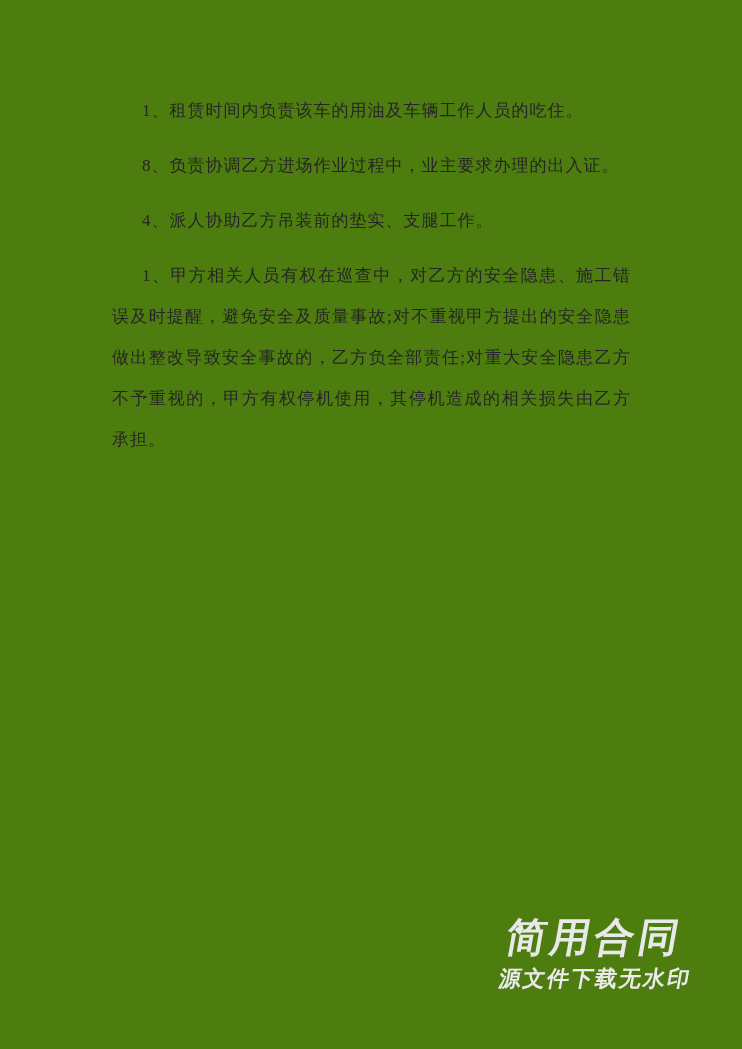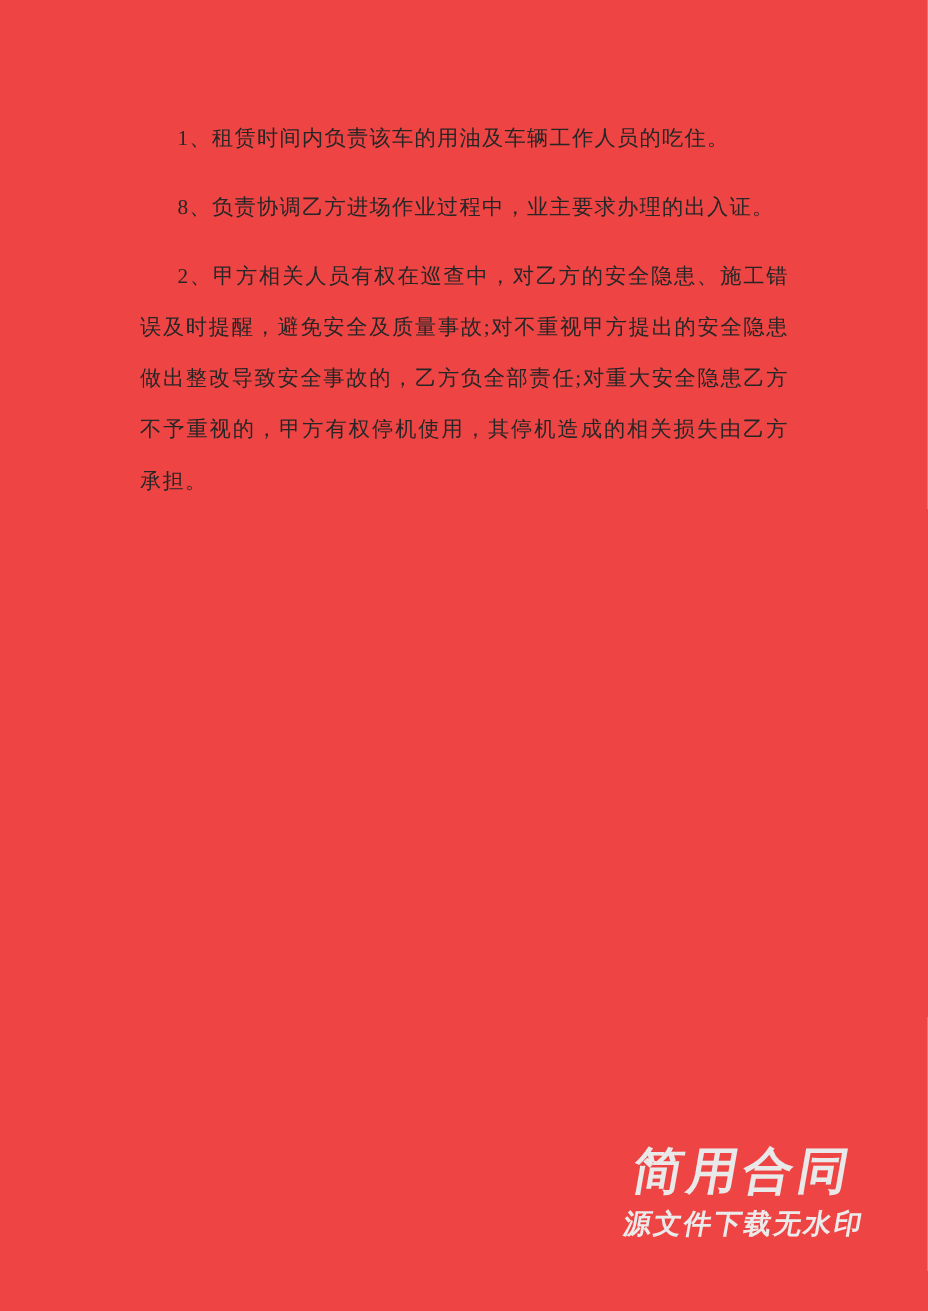--- a/index.html
+++ b/index.html
@@ -10,21 +10,21 @@
     width: 742px;
     height: 1049px;
     background: #ffffff;
     position: relative;
     overflow: hidden;
     font-family: "Liberation Serif", "DejaVu Serif", serif;
   }
   .page {
     position: absolute;
     inset: 0;
-    background: #ef4444;
+    background: #4d7c0f;
   }
   .doc-body {
     position: absolute;
     left: 112px;
     top: 90px;
     width: 519px;
   }
   .para {
     margin: 0 0 14px 0;
     font-size: 17px;
@@ -66,21 +66,22 @@
   }
 </style>
 </head>
 <body>
 
 <div class="page">
 
   <div class="doc-body">
     <p class="para">1、租赁时间内负责该车的用油及车辆工作人员的吃住。</p>
     <p class="para">8、负责协调乙方进场作业过程中，业主要求办理的出入证。</p>
-    <p class="para">2、甲方相关人员有权在巡查中，对乙方的安全隐患、施工错误及时提醒，避免安全及质量事故;对不重视甲方提出的安全隐患做出整改导致安全事故的，乙方负全部责任;对重大安全隐患乙方不予重视的，甲方有权停机使用，其停机造成的相关损失由乙方承担。</p>
+    <p class="para">4、派人协助乙方吊装前的垫实、支腿工作。</p>
+    <p class="para">1、甲方相关人员有权在巡查中，对乙方的安全隐患、施工错误及时提醒，避免安全及质量事故;对不重视甲方提出的安全隐患做出整改导致安全事故的，乙方负全部责任;对重大安全隐患乙方不予重视的，甲方有权停机使用，其停机造成的相关损失由乙方承担。</p>
   </div>
 
   <div class="watermark">
     <div class="wm-title">简用合同</div>
     <div class="wm-subtitle">源文件下载无水印</div>
   </div>
 
 </div>
 
 </body></html>

